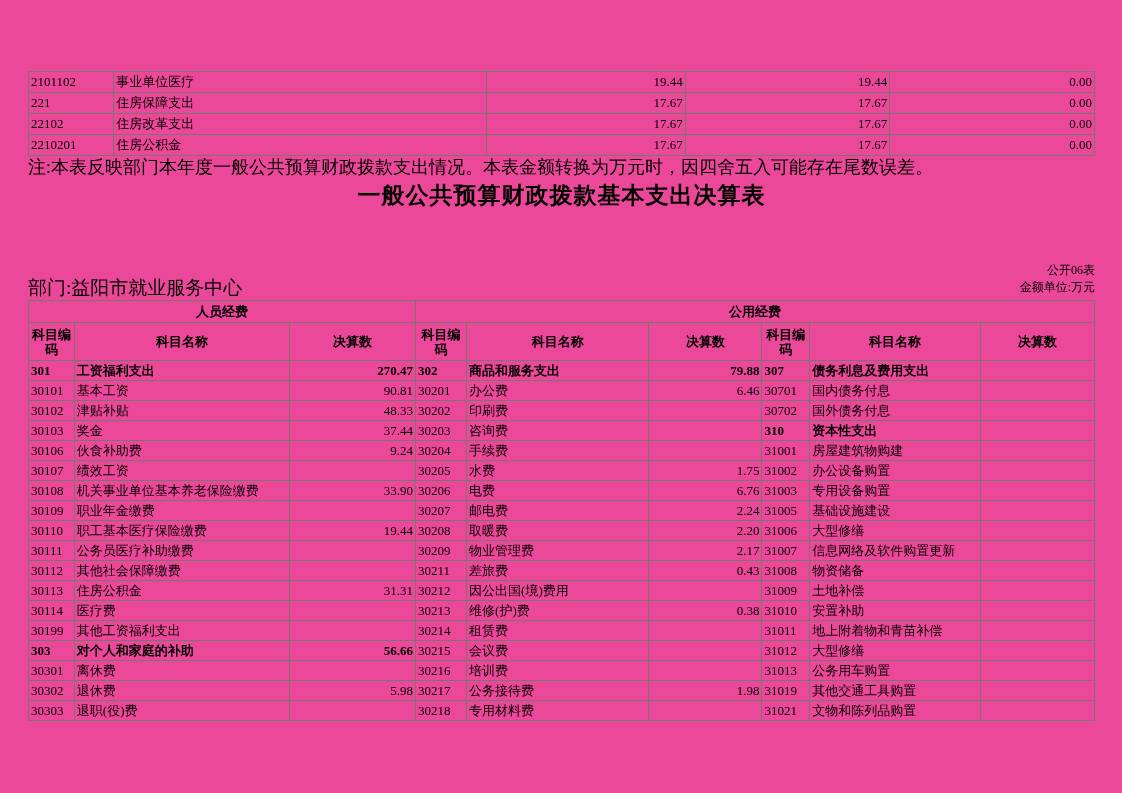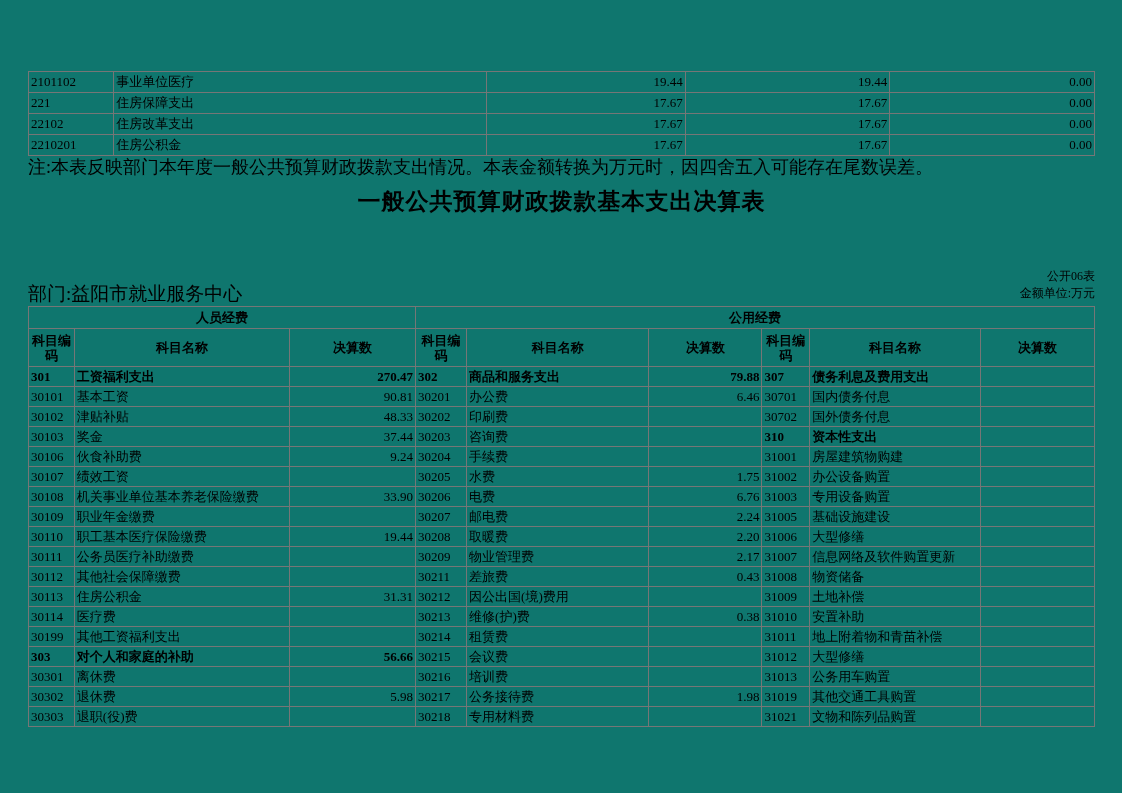--- a/index.html
+++ b/index.html
@@ -1,34 +1,34 @@
 <!DOCTYPE html>
 <html><head>
 <meta charset="utf-8">
 <style>
   html,body{margin:0;padding:0;background:#fff;}
   .page{
-    width:1122px;height:793px;background:#0f766e;color:#000;
+    width:1122px;height:793px;background:#ec4899;color:#000;
     font-family:"Liberation Serif","DejaVu Serif",serif;
     position:relative;overflow:hidden;
   }
   .content{position:absolute;left:28px;top:0;width:1067px;}
 
   table{border-collapse:collapse;width:100%;table-layout:fixed;}
   td,th{border:1px solid #767676;overflow:hidden;padding:0 2px;
         font-size:13px;font-weight:normal;vertical-align:middle;}
 
   
   .prev-table{margin-top:71px;}
   .prev-table td{height:20px;white-space:nowrap;}
   .prev-table .num{text-align:right;}
 
   .note{font-size:18px;margin:3px 0 0 0;line-height:17px;}
 
-  .title{margin-top:10px;text-align:center;font-size:23px;font-weight:bold;
+  .title{margin-top:4px;text-align:center;font-size:23px;font-weight:bold;
          letter-spacing:1px;line-height:32px;}
 
   .meta-row{display:flex;justify-content:space-between;align-items:flex-end;margin-top:2px;}
   .meta-right{text-align:right;font-size:12px;line-height:17px;margin-top:48px;}
   .department{font-size:19px;font-weight:normal;line-height:17px;text-align:center;}
 
   
   .main-table{margin-top:4px;}
   .main-table th{text-align:center;font-weight:bold;line-height:15px;}
   .main-table .group-header th{height:21px;}

